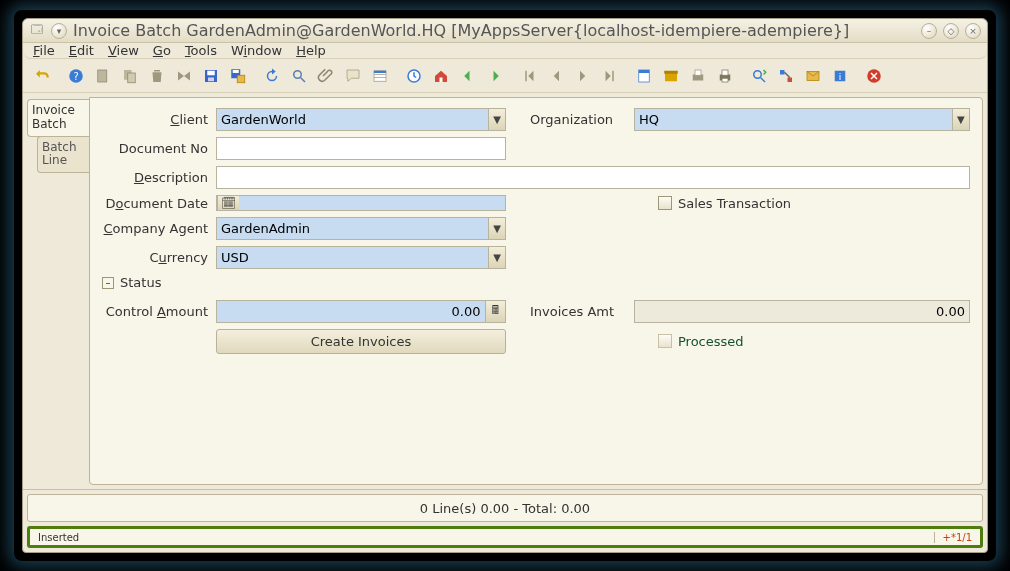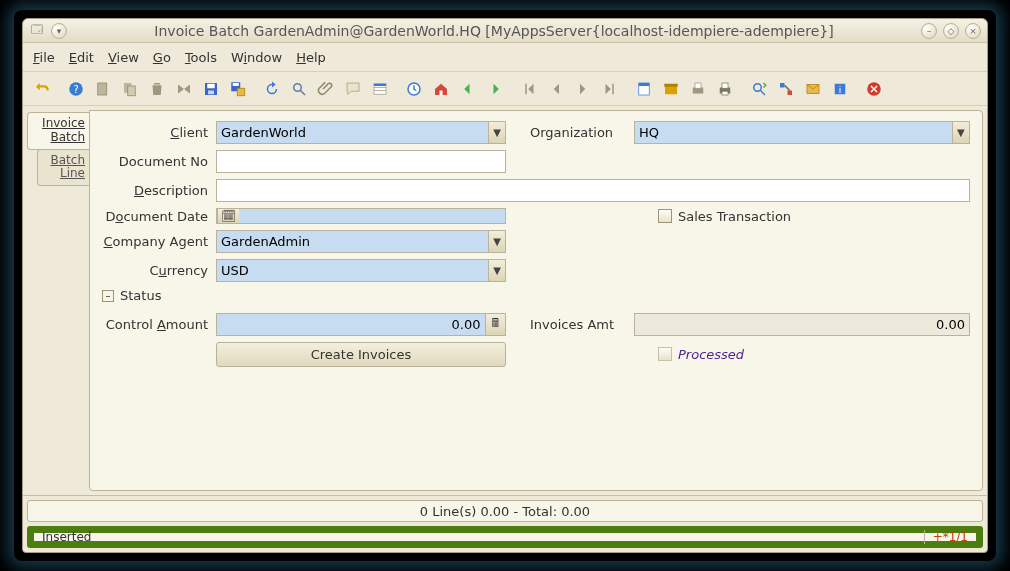--- a/index.html
+++ b/index.html
@@ -41,39 +41,40 @@
     gap: 6px;
     border-radius: 6px 6px 0 0;
   }
   .titlebar .app-icon {
     width: 16px; height: 16px;
     display: inline-flex; align-items: center; justify-content: center;
     font-size: 11px;
   }
   .titlebar .title {
     flex: 1;
-    text-align: center;
-    font-size: 14px;
+    text-align: left;
+    font-size: 16px;
     color: #555;
   }
   .win-btn {
     width: 16px; height: 16px; border-radius: 50%;
     border: 1px solid #b8b09a;
     background: radial-gradient(circle at 35% 30%, #fff, #e7e1cb 70%);
     display: inline-flex; align-items: center; justify-content: center;
     font-size: 9px; color: #666; cursor: default;
   }
   
   .menubar {
-    height: 29px;
+    height: 16px;
     display: flex;
     align-items: center;
     gap: 14px;
     padding: 0 10px;
     border-bottom: 1px solid #d8d0b6;
+    border-radius: 9px;
   }
   .menubar span { cursor: default; }
   .menubar u { text-decoration: underline; }
   
   .toolbar {
     height: 34px;
     display: flex;
     align-items: center;
     padding: 2px 6px;
     gap: 1px;
@@ -102,25 +103,24 @@
     flex-direction: column;
     padding-top: 2px;
   }
   .tab {
     border: 1px solid #bcb398;
     background: #f8f5e9;
     border-right: none;
     border-radius: 4px 0 0 4px;
     padding: 4px 4px;
     font-size: 12px;
-    text-align: right;
+    text-align: left;
     line-height: 1.15;
     margin-bottom: -1px;
     position: relative;
-    text-decoration: underline;
   }
   .tab.inactive {
     background: #eae4cf;
     color: #555;
     margin-left: 10px;
   }
   .tab.active { z-index: 2; }
   .form-panel {
     flex: 1;
     border: 1px solid #bcb398;
@@ -170,21 +170,21 @@
     font-size: 12px;
   }
   .w290 { width: 290px; } 
   .w700 { flex:1; }
   .col2-lbl { width: 100px; text-align: left; padding-right: 4px; margin-left: 20px;}
   .chk { display: inline-flex; gap: 6px; margin-left: 24px;}
   .chk .box {
     width: 14px; height: 14px; border: 1px solid #9e9678;
     background: linear-gradient(#fdfcf6, #e9e3cc);
   }
-  .chk.dis { color: #4c1d95; font-style: italic; }
+  .chk.dis { color: #14532d; }
   .chk.dis .box { border-color: #c8c1a6; }
   .group {
     display: flex; align-items: center; gap: 6px;
     margin: 6px 0 10px 0; font-size: 13px;
   }
   .group .gicon {
     width: 12px; height: 12px; border: 1px solid #9e9678;
     display: inline-flex; align-items: center; justify-content: center;
     font-size: 10px; line-height: 1;
   }
@@ -192,28 +192,28 @@
     border: 1px solid #b7b09a;
     background: linear-gradient(#f4efdd, #e0d9be);
     border-radius: 3px;
     padding: 4px 8px;
     width: 290px;
     text-align: center;
   }
   
   .footerbars { border-top: 1px solid #c7bfa4; }
   .summary {
-    height: 22px; display: flex; align-items: center; justify-content: center;
+    height: 28px; display: flex; align-items: center; justify-content: center;
     border: 1px solid #bcb398; margin: 4px; border-radius: 3px;
     background: #f8f5e9; font-size: 13px;
   }
   .statusbar {
     height: 22px; display: flex; align-items: center;
-    border: 7px solid #4d7c0f; margin: 0 4px 4px 4px; border-radius: 3px;
-    background: #f8f5e9; font-size: 12px;
+    border: 3px solid #4d7c0f; margin: 0 4px 4px 4px; border-radius: 3px;
+    background: #f8f5e9; font-size: 10px;
   }
   .statusbar .left { padding: 0 8px; flex: 1; }
   .statusbar .right {
     border-left: 1px solid #bcb398; padding: 0 8px; color: #c2410c;
   }
 </style>
 </head>
 <body>
 
 <div class="glow"></div>

